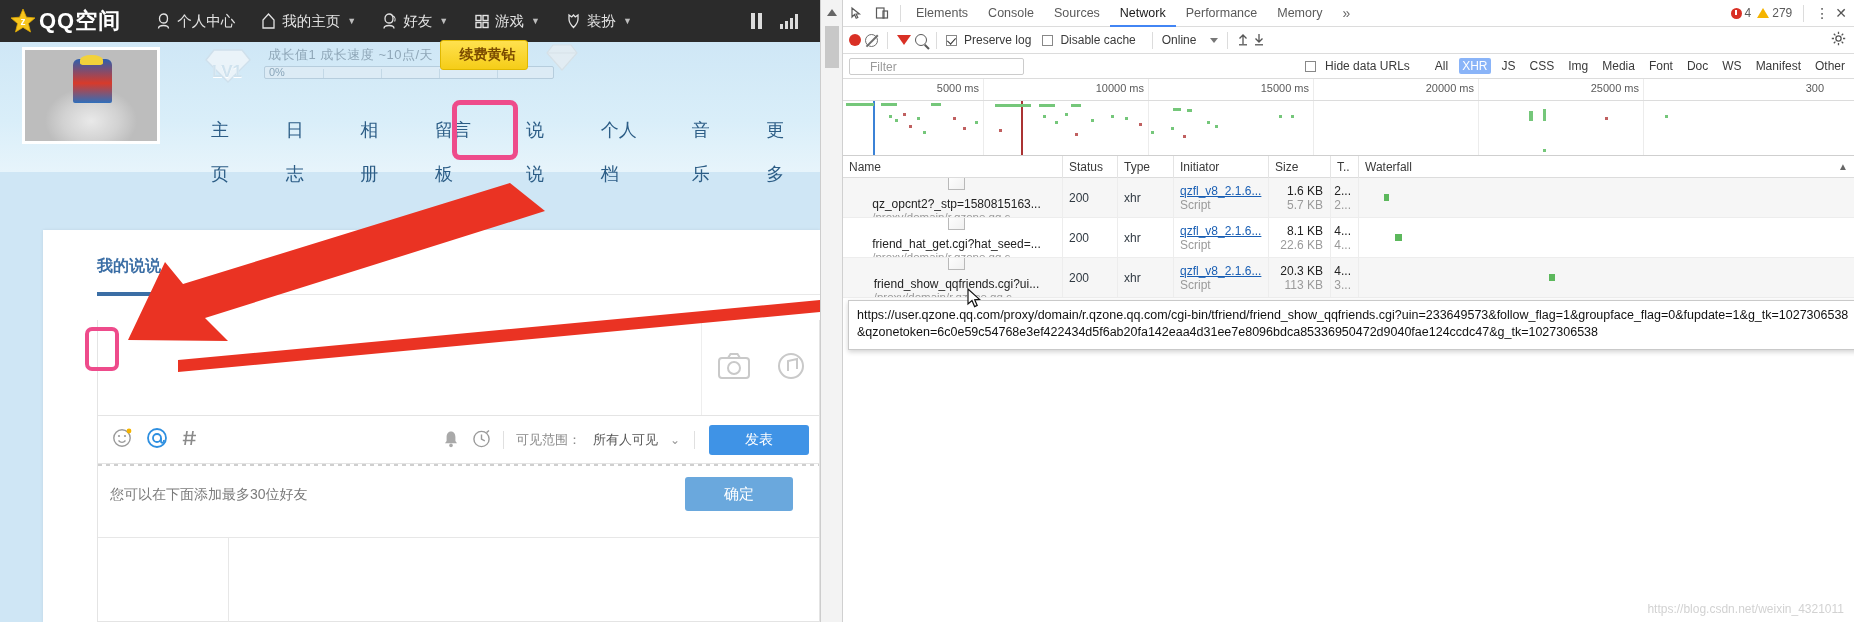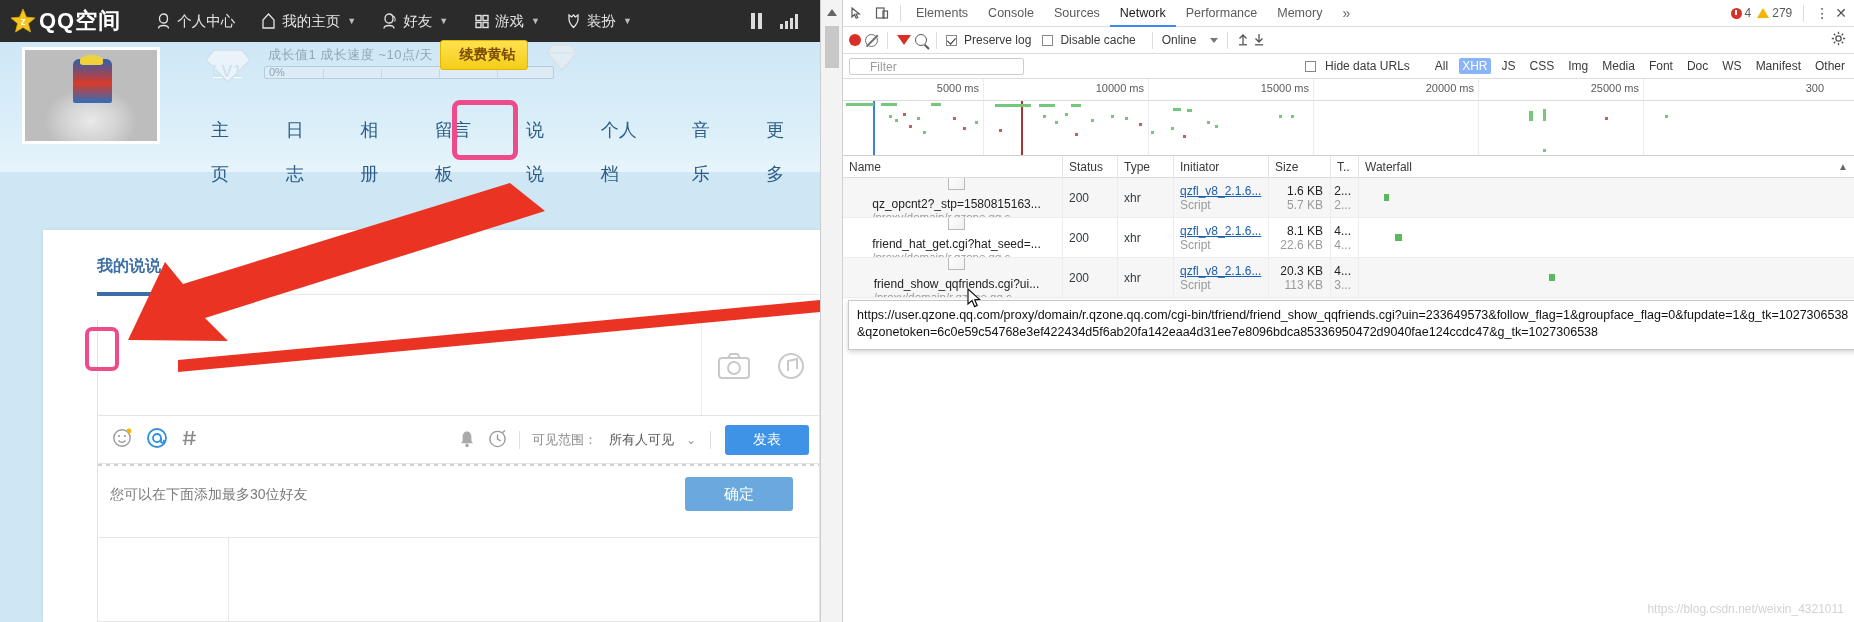--- a/index.html
+++ b/index.html
@@ -149,21 +149,21 @@
   }
   .tb-icons { display:flex; align-items:center; gap:13px; margin-left:14px; }
   .tb-right {
     margin-left:auto; display:flex; align-items:center; gap:12px;
     margin-right:10px; font-size:13px; color:#666;
   }
   .tb-sep { width:1px; height:18px; background:#e0e0e0; }
   #visible-scope-label { color:#8a8a8a; font-size:13px; }
   #visible-scope-value { color:#555; font-size:13px; }
   #btn-publish {
-    width:84px; height:30px; background:#3f93e6; color:#fff; font-size:14px;
+    width:100px; height:30px; background:#3f93e6; color:#fff; font-size:14px;
     border:none; border-radius:3px; display:flex; align-items:center;
     justify-content:center; cursor:pointer;
   }
   #at-highlight {
     position:absolute; left:85px; top:327px; width:34px; height:44px;
     border:4px solid #ee4b8b; border-radius:7px; box-sizing:border-box;
     pointer-events:none;
   }
 
   #friend-panel {

